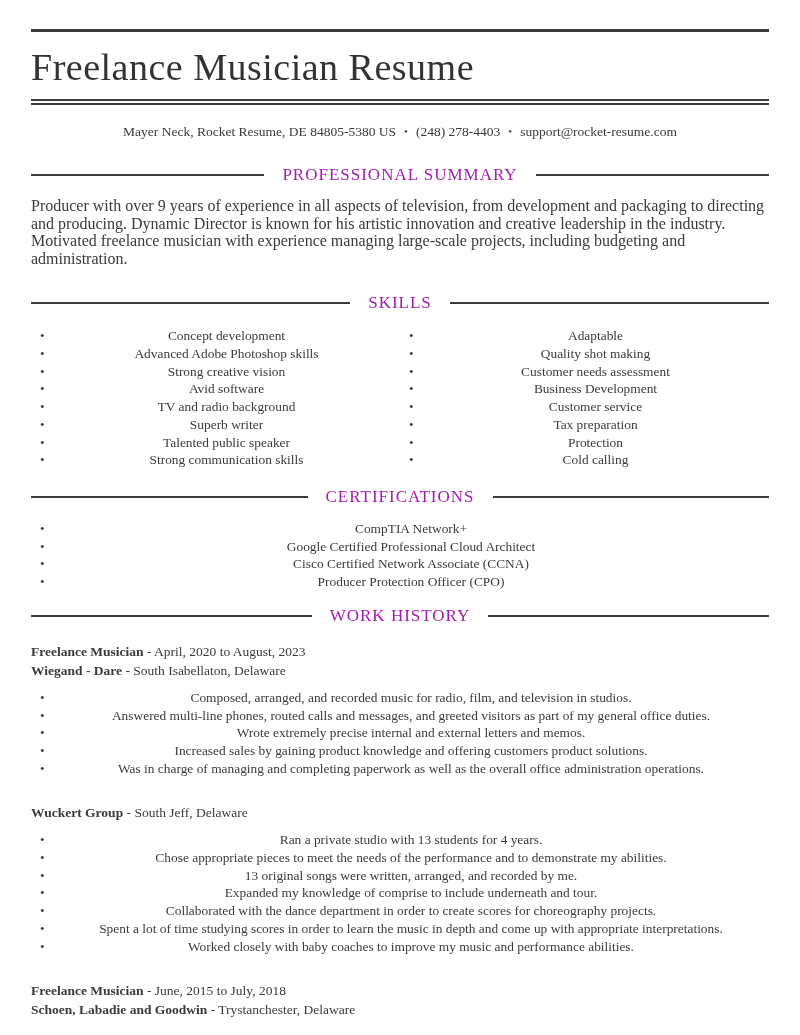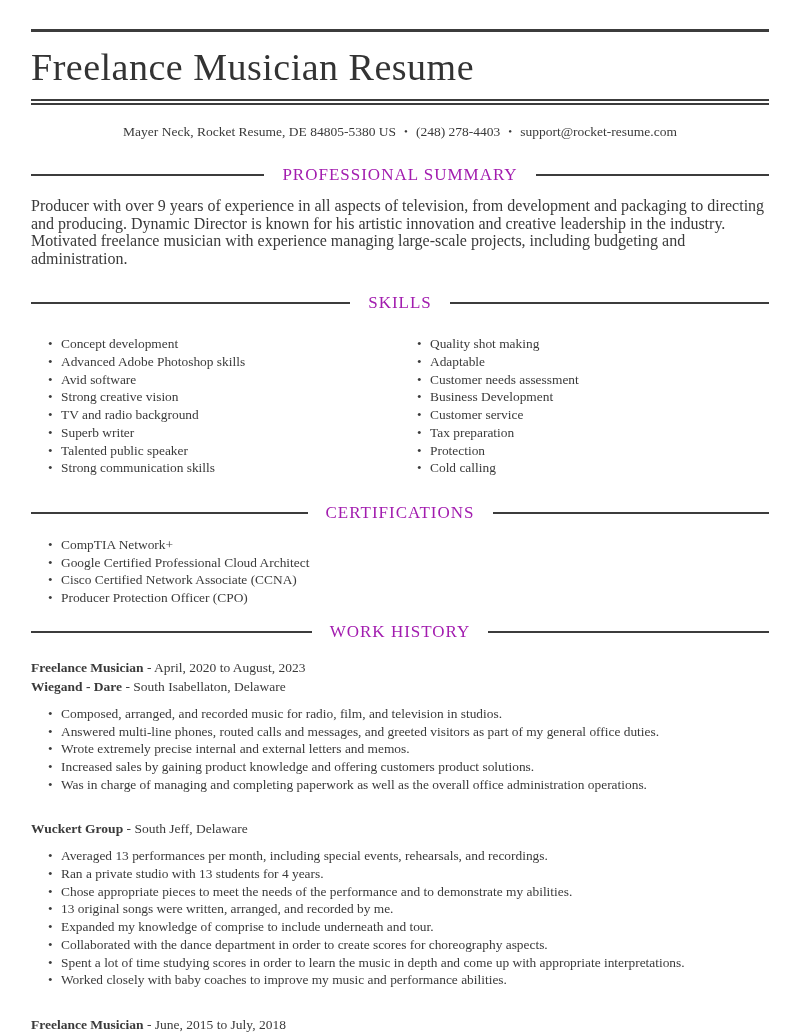--- a/index.html
+++ b/index.html
@@ -51,21 +51,21 @@
   .mt-certs { margin-top: 17px; }
   .mt-work { margin-top: 14px; }
 
   .summary-text {
     margin-top: 11px;
     font-size: 16px;
     line-height: 17.6px;
     color: #3a3a3a;
   }
 
-  .blist { list-style: none; margin: 8px; padding: 0; }
+  .blist { list-style: none; margin: 0; padding: 0; text-align: center; }
   .blist li {
     position: relative;
     padding-left: 22px;
     font-size: 13.4px;
     line-height: 17.7px;
     color: #3a3a3a;
   }
   .blist li::before {
     content: "\2022";
     position: absolute;
@@ -110,32 +110,32 @@
     <div class="line"></div>
     <span>SKILLS</span>
     <div class="line"></div>
   </div>
 
   <div class="skills-cols">
     <div class="col">
       <ul class="blist">
         <li>Concept development</li>
         <li>Advanced Adobe Photoshop skills</li>
+        <li>Strong creative vision</li>
         <li>Avid software</li>
-        <li>Strong creative vision</li>
         <li>TV and radio background</li>
         <li>Superb writer</li>
         <li>Talented public speaker</li>
         <li>Strong communication skills</li>
       </ul>
     </div>
     <div class="col">
       <ul class="blist">
+        <li>Adaptable</li>
         <li>Quality shot making</li>
-        <li>Adaptable</li>
         <li>Customer needs assessment</li>
         <li>Business Development</li>
         <li>Customer service</li>
         <li>Tax preparation</li>
         <li>Protection</li>
         <li>Cold calling</li>
       </ul>
     </div>
   </div>
 
@@ -175,26 +175,25 @@
       <li>Was in charge of managing and completing paperwork as well as the overall office administration operations.</li>
     </ul>
   </div>
 
   <div class="job">
     <div class="job-line">
       <span class="bold">Wuckert Group</span>
       <span>- South Jeff, Delaware</span>
     </div>
     <ul class="blist">
-      <li>Averaged 13 performances per month, including special events, rehearsals, and recordings.</li>
       <li>Ran a private studio with 13 students for 4 years.</li>
       <li>Chose appropriate pieces to meet the needs of the performance and to demonstrate my abilities.</li>
       <li>13 original songs were written, arranged, and recorded by me.</li>
       <li>Expanded my knowledge of comprise to include underneath and tour.</li>
-      <li>Collaborated with the dance department in order to create scores for choreography aspects.</li>
+      <li>Collaborated with the dance department in order to create scores for choreography projects.</li>
       <li>Spent a lot of time studying scores in order to learn the music in depth and come up with appropriate interpretations.</li>
       <li>Worked closely with baby coaches to improve my music and performance abilities.</li>
     </ul>
   </div>
 
   <div class="job">
     <div class="job-line">
       <span class="bold">Freelance Musician</span>
       <span>- June, 2015 to July, 2018</span>
     </div>

